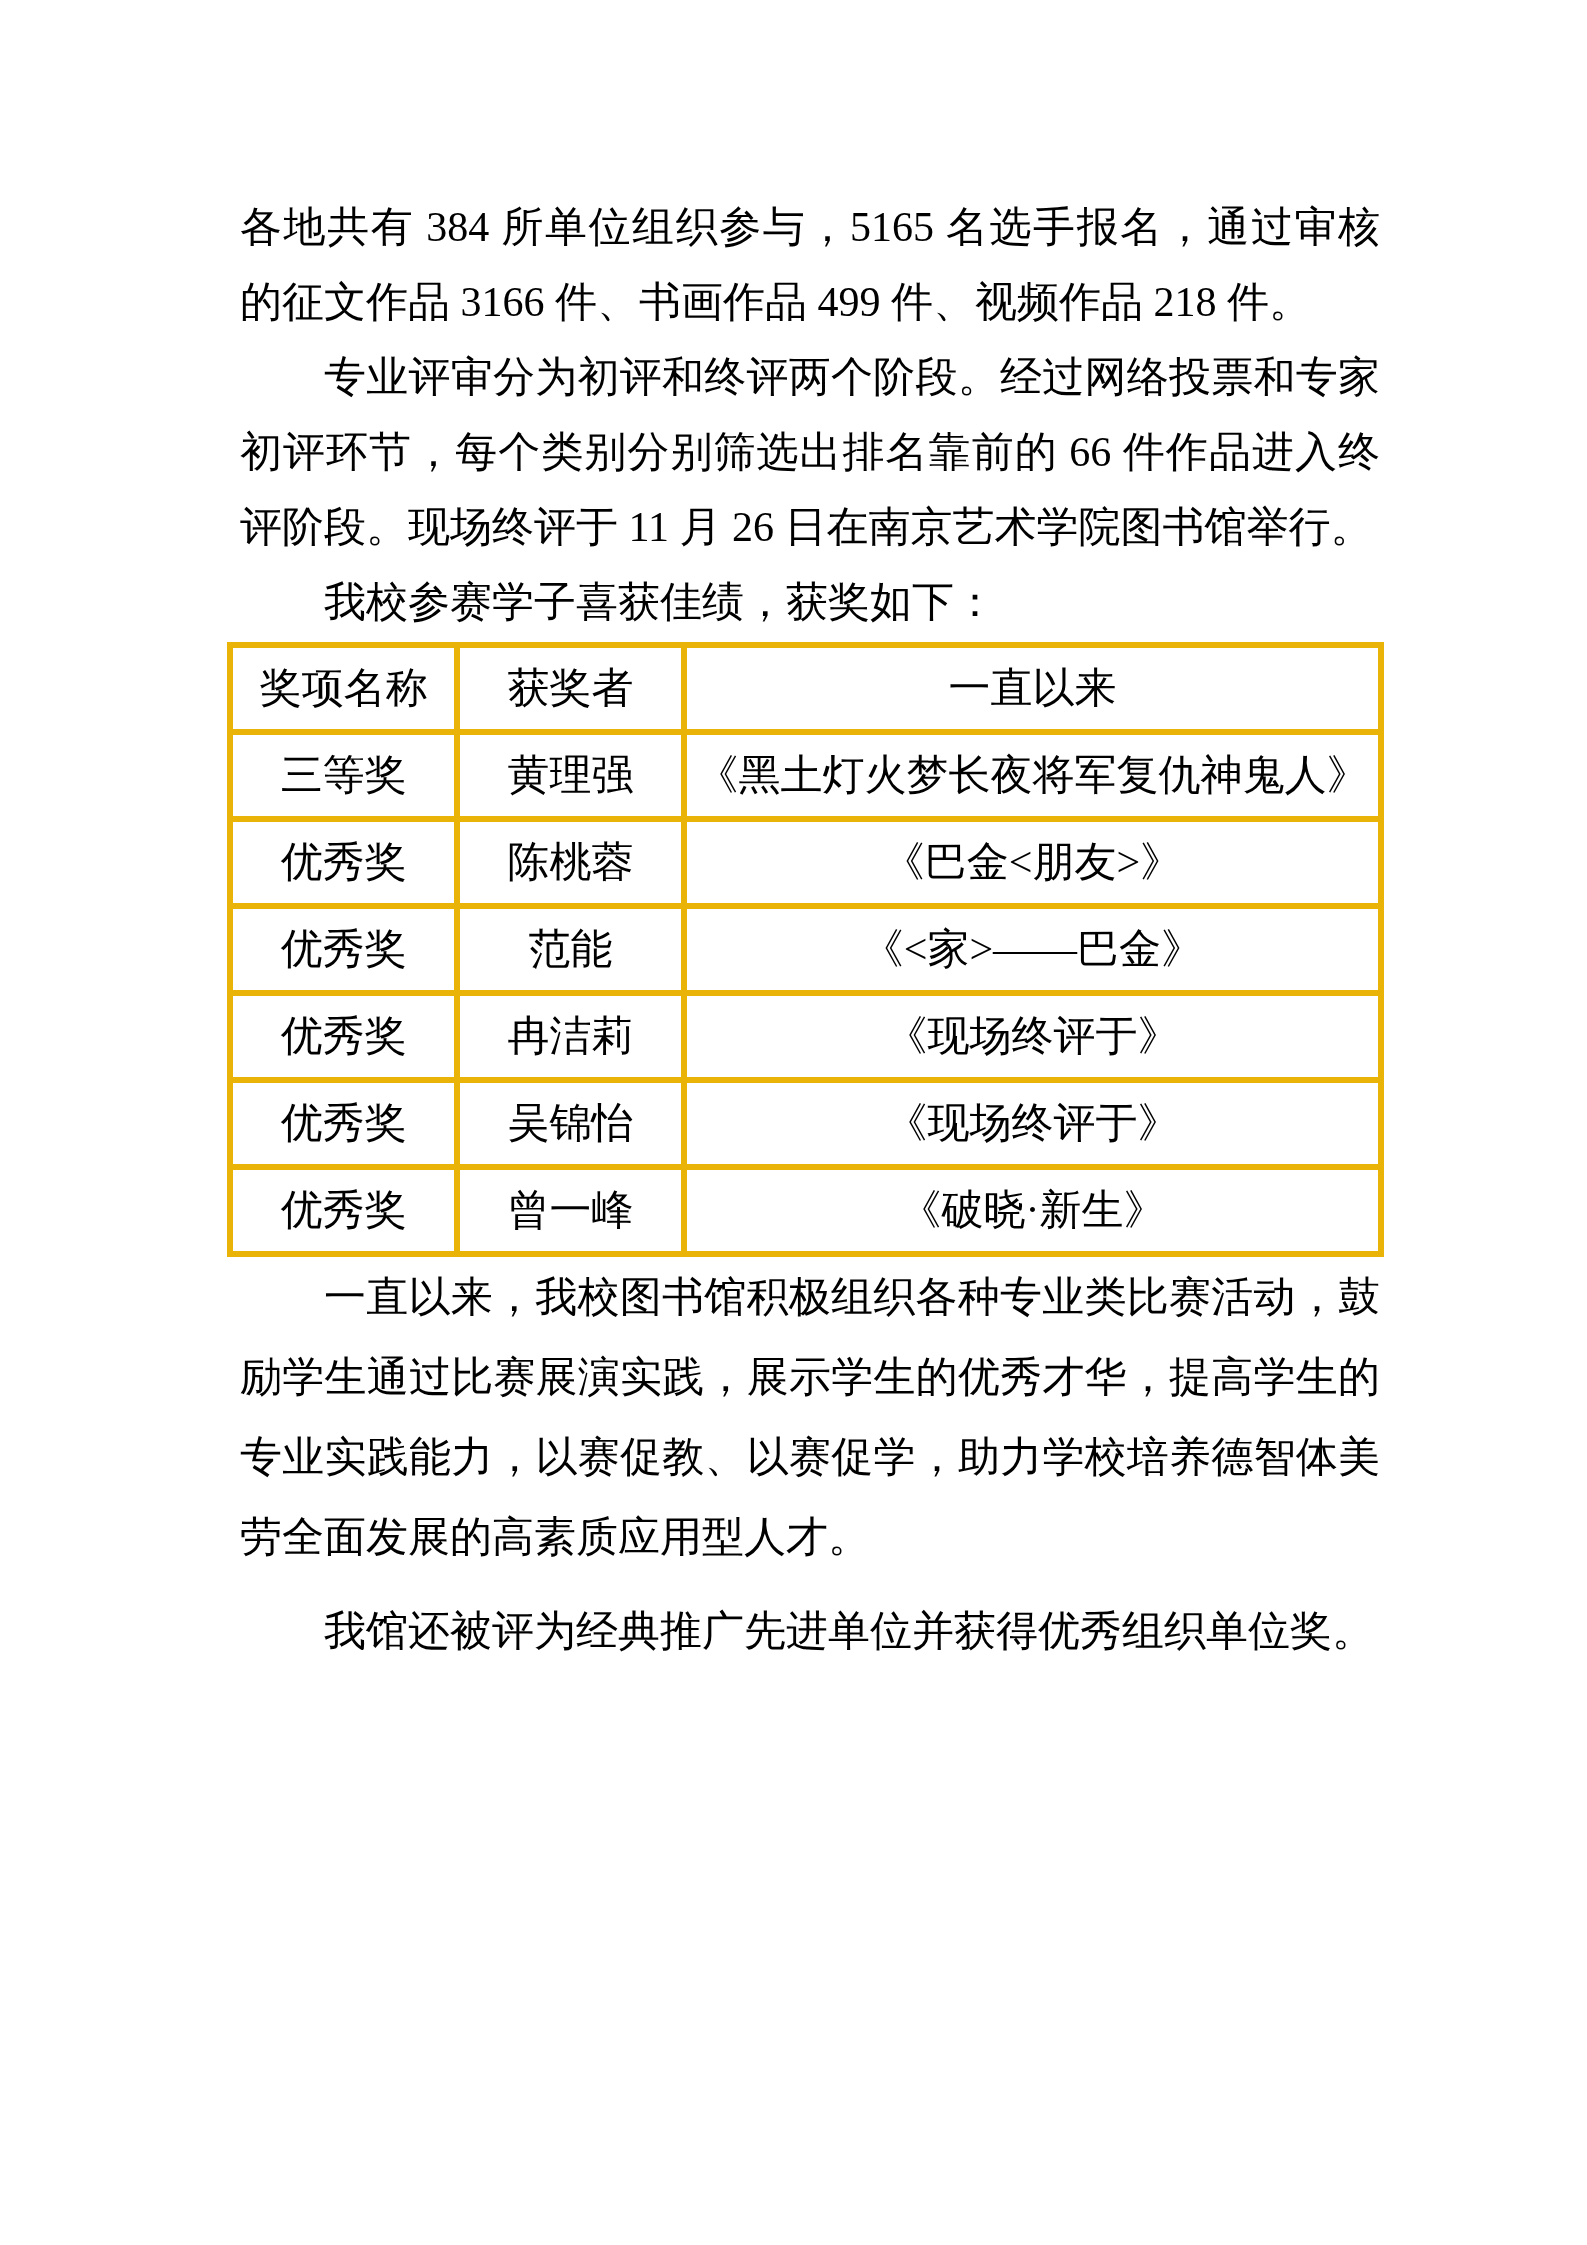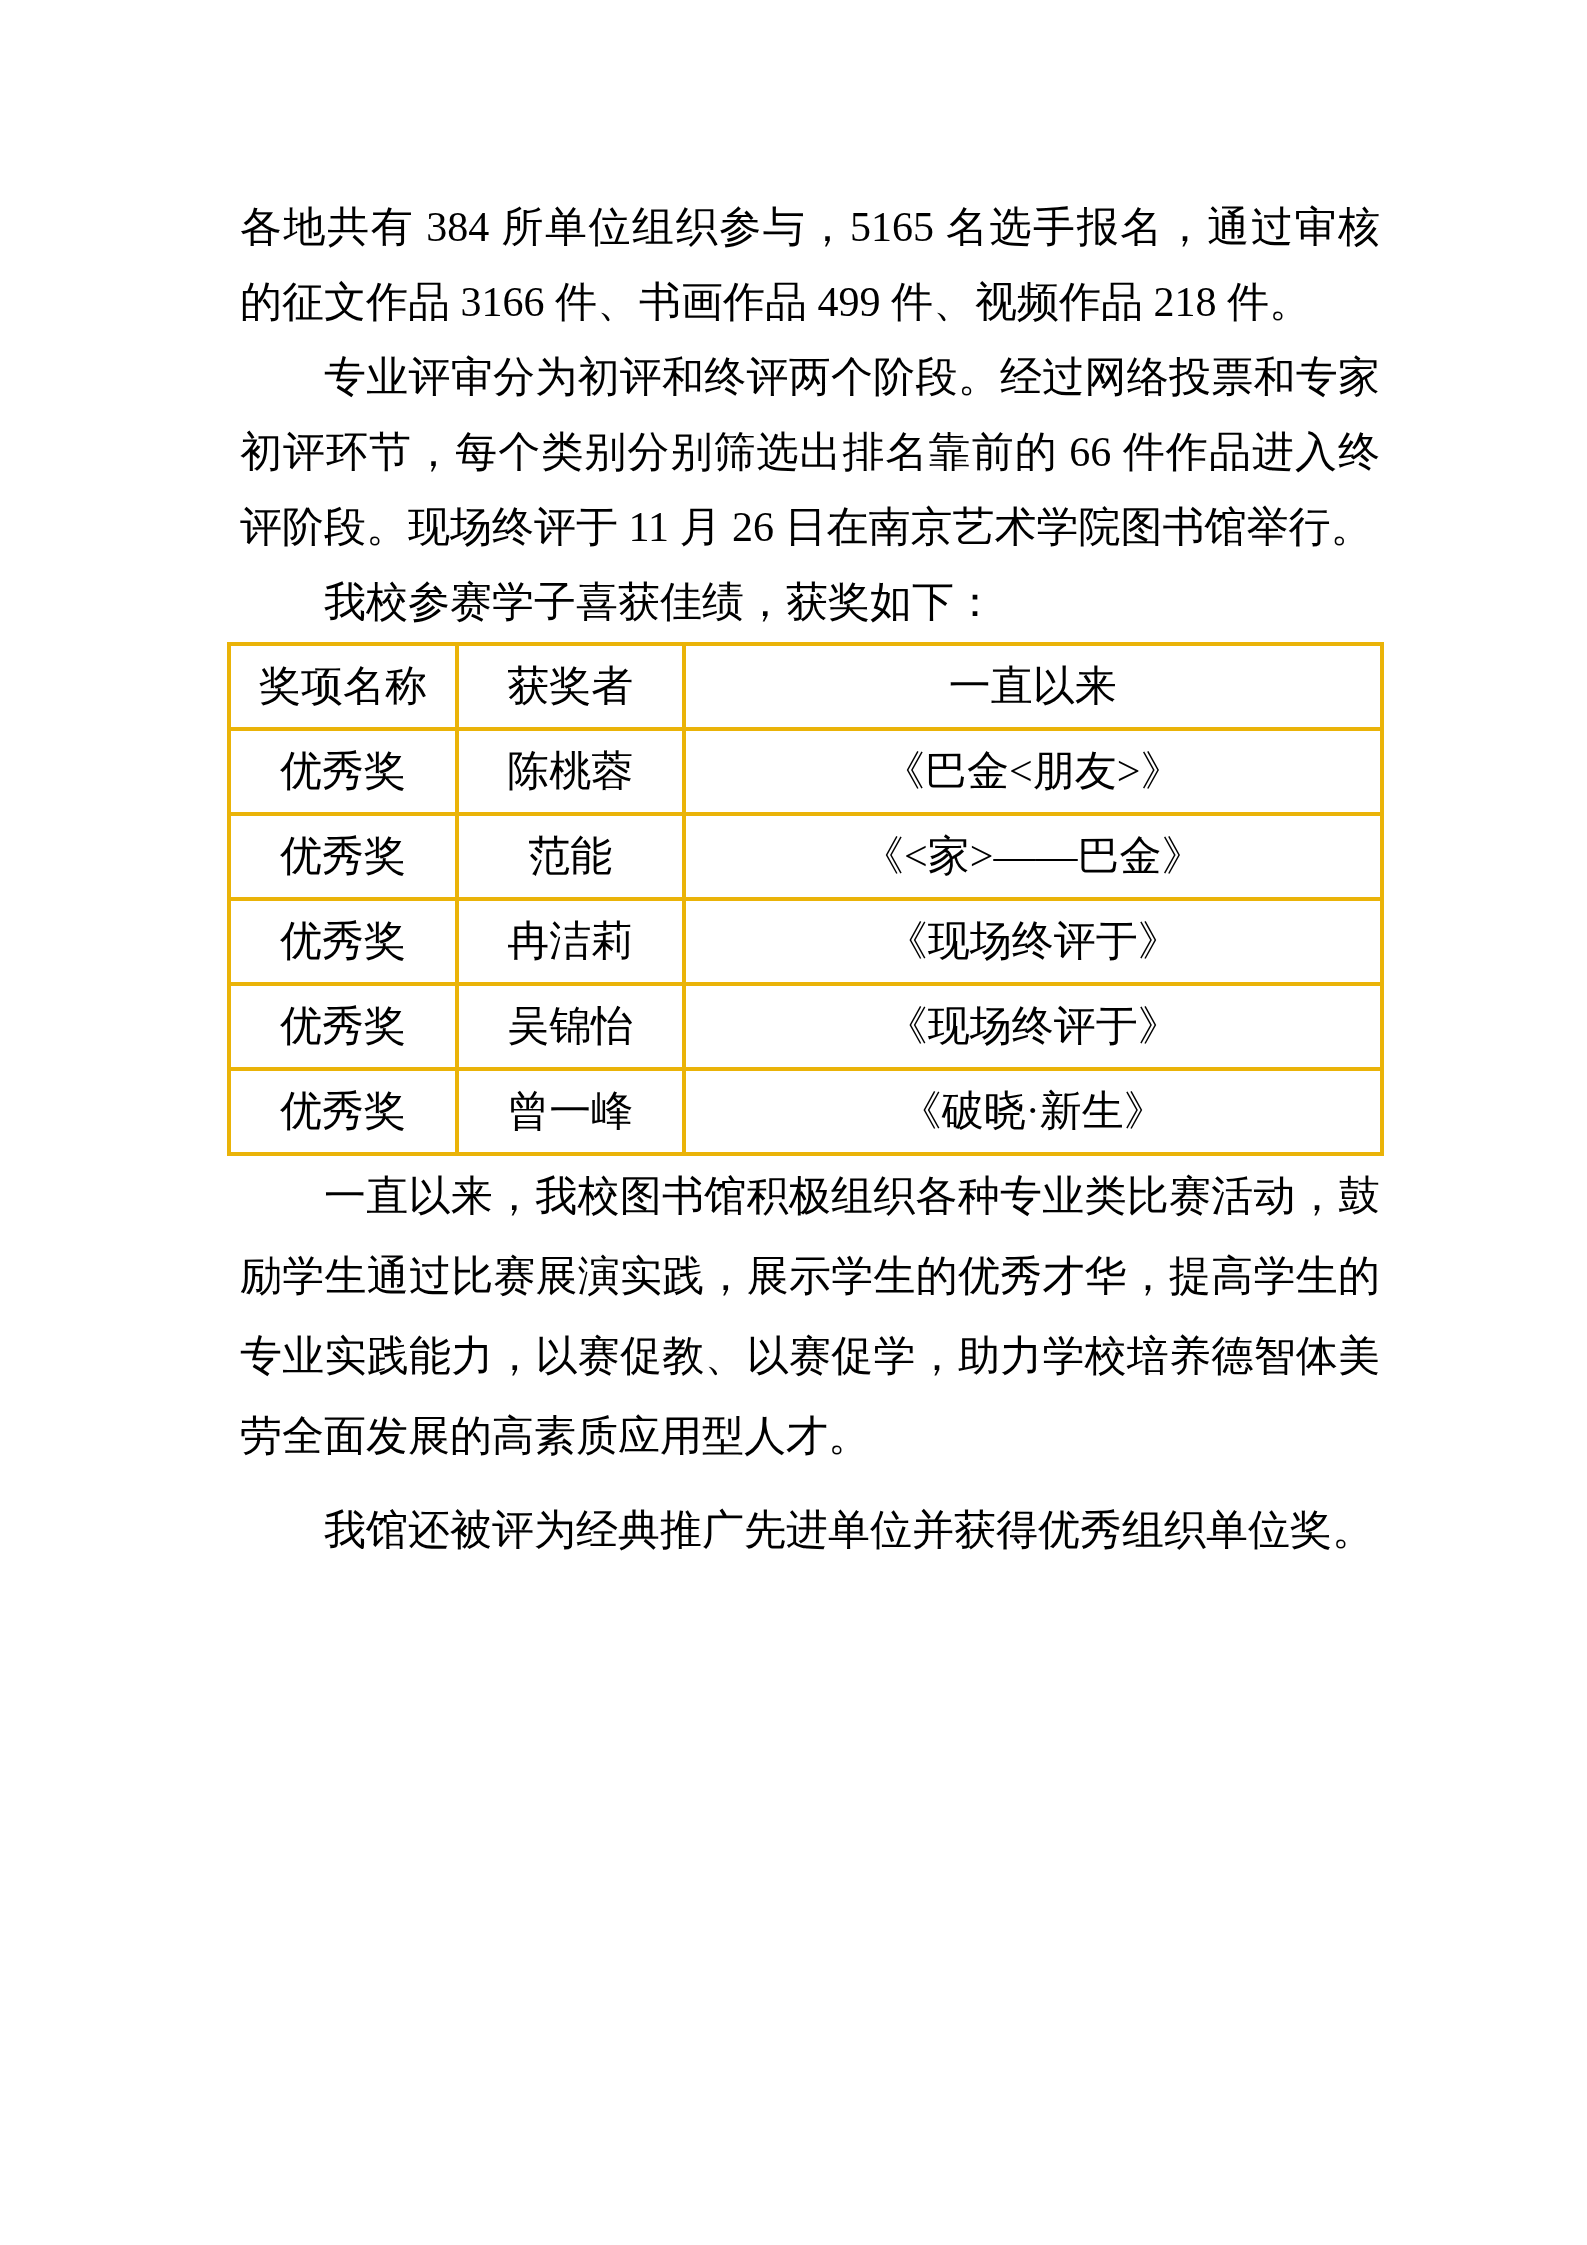--- a/index.html
+++ b/index.html
@@ -41,21 +41,21 @@
   table.awards {
     border-collapse: collapse;
     table-layout: fixed;
     margin-left: -13px;
     width: 1157px;
     margin-top: 2px;
     margin-bottom: 0;
   }
   table.awards th,
   table.awards td {
-    border: 4px solid #eab308;
+    border: 6px solid #eab308;
     height: 81px;
     padding: 0 4px;
     text-align: center;
     vertical-align: middle;
     font-weight: normal;
     font-size: 42px;
     line-height: 1.2;
     text-indent: 0;
     overflow: hidden;
     white-space: nowrap;
@@ -84,20 +84,25 @@
       </colgroup>
       <thead>
         <tr>
           <th>奖项名称</th>
           <th>获奖者</th>
           <th>一直以来</th>
         </tr>
       </thead>
       <tbody>
         <tr>
+          <td>三等奖</td>
+          <td>黄理强</td>
+          <td>《黑土灯火梦长夜将军复仇神鬼人》</td>
+        </tr>
+        <tr>
           <td>优秀奖</td>
           <td>陈桃蓉</td>
           <td>《巴金&lt;朋友&gt;》</td>
         </tr>
         <tr>
           <td>优秀奖</td>
           <td>范能</td>
           <td>《&lt;家&gt;——巴金》</td>
         </tr>
         <tr>

